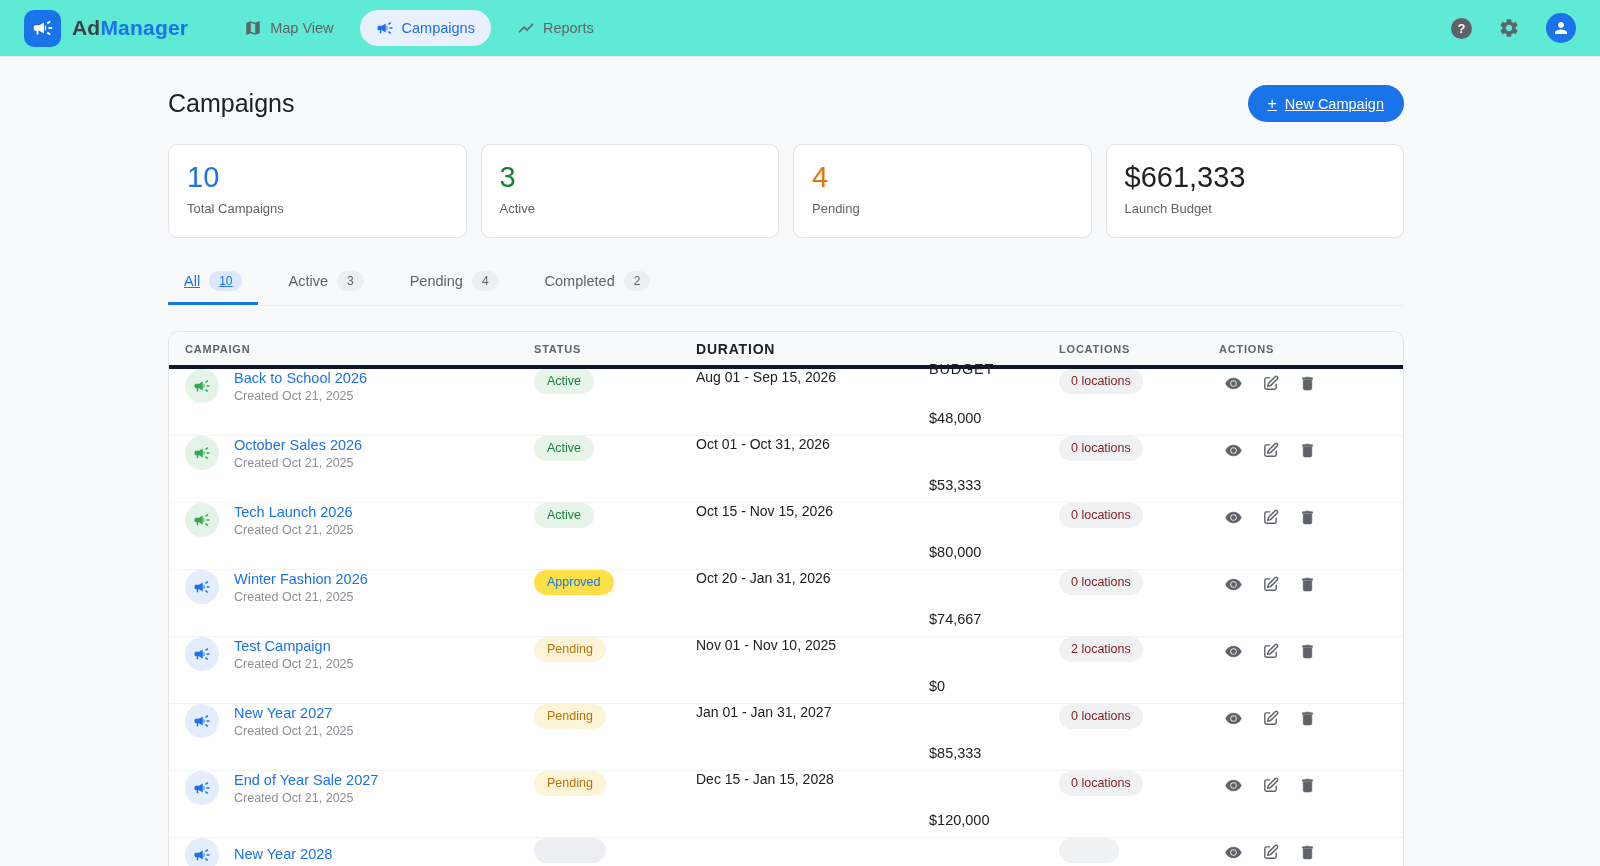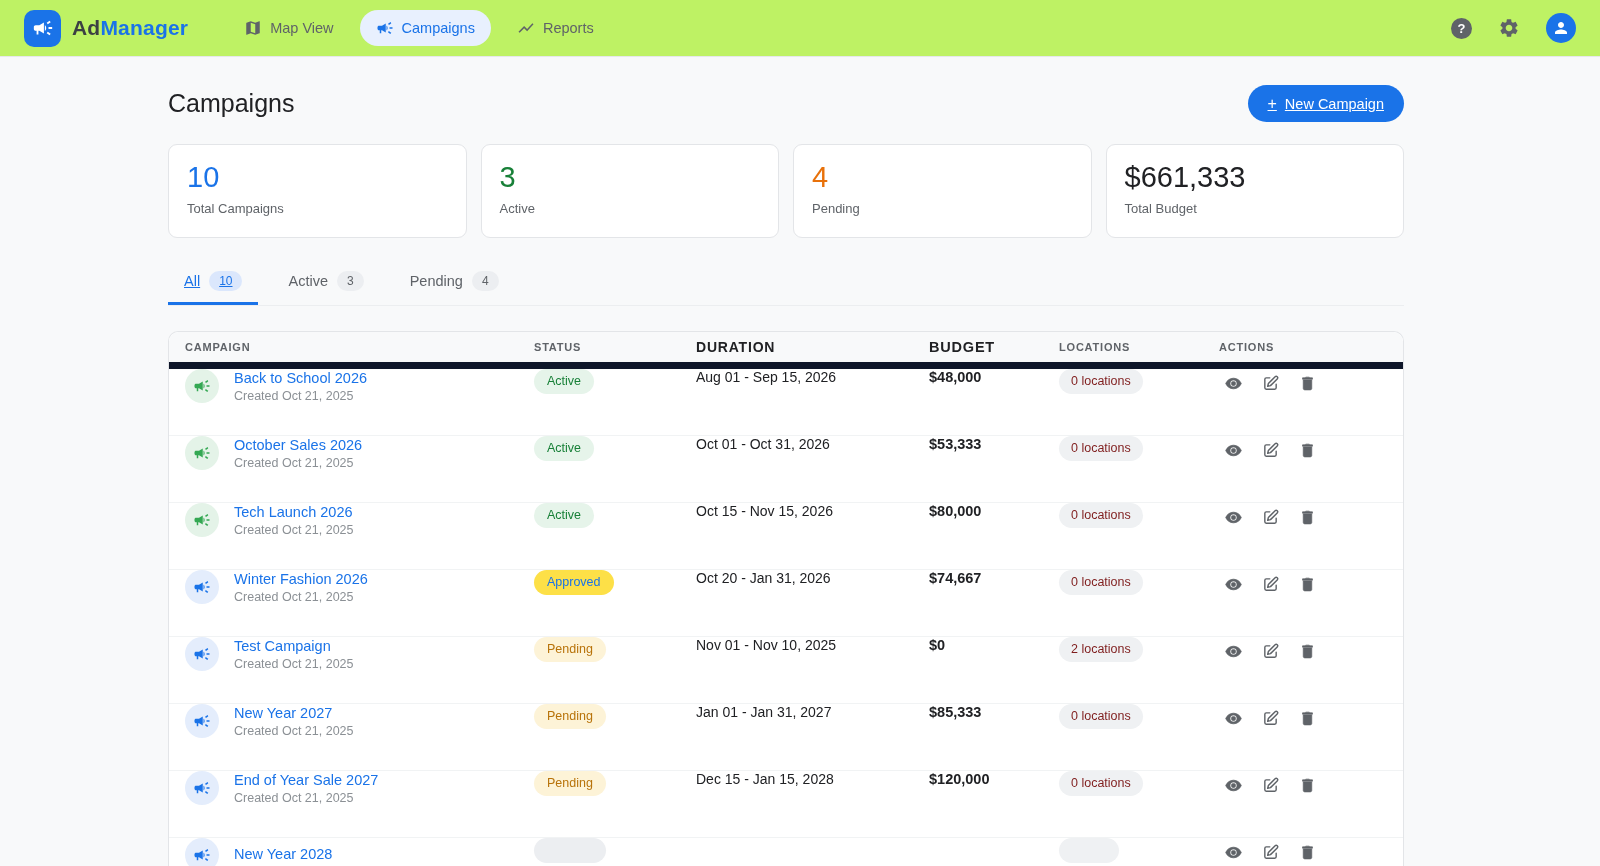--- a/index.html
+++ b/index.html
@@ -3,21 +3,21 @@
 <meta charset="utf-8">
 <style>
   * { margin:0; padding:0; box-sizing:border-box; }
   html,body { width:1600px; height:866px; overflow:hidden; }
   body {
     font-family:"Liberation Sans","DejaVu Sans",sans-serif;
     background:#f8f9fa; color:#202124;
   }
   
   .topbar {
-    height:57px; background:#bef264; border-bottom:1px solid #e6e8eb;
+    height:57px; background:#5eead4; border-bottom:1px solid #e6e8eb;
     display:flex; align-items:center; justify-content:space-between;
     padding:16px 24px;
   }
   .topbar-left { display:flex; align-items:center; }
   .logo {
     width:37px; height:37px; border-radius:10px; background:#1a73e8;
     display:flex; align-items:center; justify-content:center; margin-right:11px;
   }
   .logo svg { width:22px; height:22px; fill:#fff; }
   .brand { font-size:21px; font-weight:700; letter-spacing:.2px; margin-right:40px; }
@@ -84,34 +84,34 @@
     border-radius:10px; padding:3px 10px;
   }
   .tab.active .tab-badge { background:#dbe7fc; color:#1a73e8; }
   
   .table-card {
     margin-top:25px; background:#fff; border:1px solid #e3e5e8;
     border-radius:10px 10px 0 0; border-bottom:none;
   }
   .thead {
     display:flex; align-items:center; height:37px; background:#f8f9fa;
-    border-bottom:7px solid #0f172a; border-radius:10px 10px 0 0;
+    border-bottom:4px solid #0f172a; border-radius:10px 10px 0 0;
     padding-left:16px;
   }
   .th {
     font-size:11px; font-weight:700; letter-spacing:.8px; color:#5f6368;
   }
   .trow {
     display:flex; align-items:flex-start; height:67px; padding-left:16px;
     border-bottom:1px solid #f1f3f4;
   }
   .col-campaign { width:349px; display:flex; align-items:center; gap:15px; }
   .col-status   { width:162px; }
   .col-duration { width:233px; font-size:14px; color:#202124; }
-  .col-budget   { width:130px; font-size:14.5px; font-weight:700; color:#202124; }
+  .col-budget   { width:130px; font-size:14.5px; font-weight:400; color:#202124;margin-top:41px; }
   .col-locations{ width:156px; }
   .col-actions  { flex:1; display:flex; align-items:center; gap:9px; padding-left:4px; }
   .row-icon {
     width:34px; height:34px; border-radius:50%; flex:0 0 34px;
     display:flex; align-items:center; justify-content:center;
   }
   .row-icon svg { width:18px; height:18px; }
   .icon-green { background:#e4f3e8; } .icon-green svg { fill:#34a853; }
   .icon-blue  { background:#e4edfc; } .icon-blue  svg { fill:#1a73e8; }
   .row-name {
@@ -201,36 +201,40 @@
     <div class="stat-card stat-green">
       <div class="stat-value">3</div>
       <div class="stat-label">Active</div>
     </div>
     <div class="stat-card stat-orange">
       <div class="stat-value">4</div>
       <div class="stat-label">Pending</div>
     </div>
     <div class="stat-card stat-dark">
       <div class="stat-value">$661,333</div>
-      <div class="stat-label">Total Budget</div>
+      <div class="stat-label">Launch Budget</div>
     </div>
   </div>
 
   <div class="tabs">
     <div class="tab active">
       <span>All</span>
       <span class="tab-badge">10</span>
     </div>
     <div class="tab">
       <span>Active</span>
       <span class="tab-badge">3</span>
     </div>
     <div class="tab">
       <span>Pending</span>
       <span class="tab-badge">4</span>
+    </div>
+    <div class="tab">
+      <span>Completed</span>
+      <span class="tab-badge">2</span>
     </div>
   </div>
 
   <div class="table-card">
     <div class="thead">
       <div class="th col-campaign">CAMPAIGN</div>
       <div class="th col-status">STATUS</div>
       <div class="th col-duration">DURATION</div>
       <div class="th col-budget">BUDGET</div>
       <div class="th col-locations">LOCATIONS</div>

